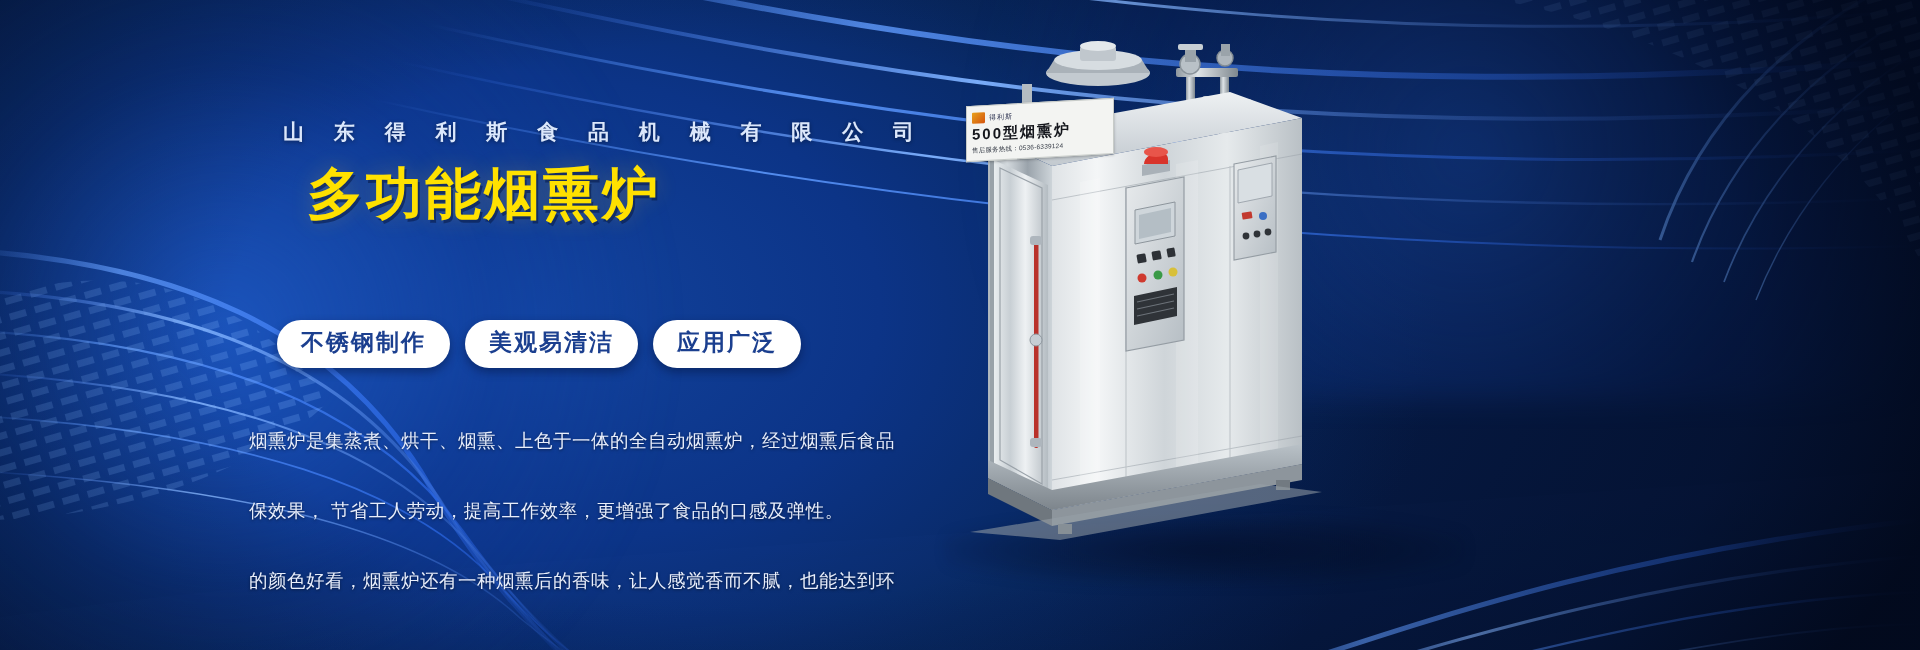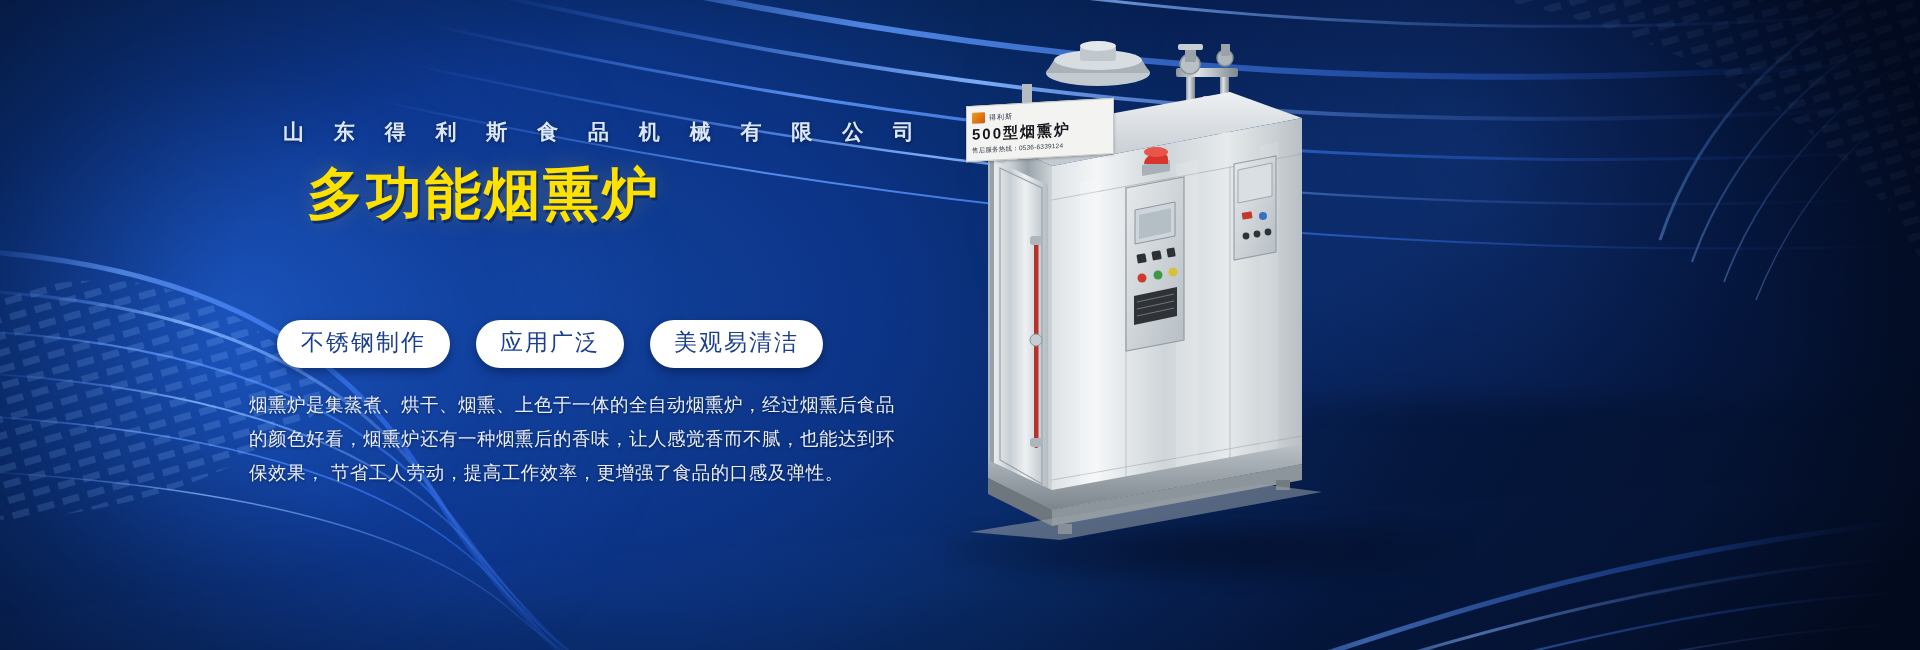--- a/index.html
+++ b/index.html
@@ -70,21 +70,22 @@
     letter-spacing:3px;
     line-height:1.08;
     white-space:nowrap;
     text-shadow:2px 3px 0 rgba(6,24,70,.55), 0 0 22px rgba(255,210,40,.22);
   }
 
   .pills{
     position:absolute;
     left:277px; top:320px;
     display:flex;
-    gap:26px;
+    gap:15px;
+    font-weight:bold;
   }
   .pill{
     background:#ffffff;
     color:#1b3f8f;
     font-size:23px;
     letter-spacing:2px;
     border-radius:24px;
     padding:9px 24px 11px 24px;
     box-shadow:0 4px 10px rgba(2,10,40,.40);
     white-space:nowrap;
@@ -94,21 +95,21 @@
   .paragraph{
     position:absolute;
     left:249px; top:388px;
     width:566px;
     color:#e8eefb;
     font-size:18.5px;
     line-height:1.85;
     letter-spacing:.5px;
     text-shadow:0 1px 3px rgba(0,0,0,.5);
   }
-  .paragraph span{ display:block; white-space:nowrap; }
+  .paragraph span{ display:block; white-space:nowrap;margin-top:36px; }
 
   
   .machine{
     position:absolute;
     left:930px; top:40px;
     width:560px; height:520px;
     z-index:5;
   }
   .machine svg{ display:block; }
 
@@ -385,25 +386,25 @@
   </div>
 
   <div class="content">
 
     <div class="company">山 东 得 利 斯 食 品 机 械 有 限 公 司</div>
 
     <h1 class="headline">多功能烟熏炉</h1>
 
     <div class="pills">
       <div class="pill">不锈钢制作</div>
+      <div class="pill">美观易清洁</div>
       <div class="pill">应用广泛</div>
-      <div class="pill">美观易清洁</div>
     </div>
 
     <div class="paragraph">
       <span>烟熏炉是集蒸煮、烘干、烟熏、上色于一体的全自动烟熏炉，经过烟熏后食品</span>
+      <span>保效果， 节省工人劳动，提高工作效率，更增强了食品的口感及弹性。</span>
       <span>的颜色好看，烟熏炉还有一种烟熏后的香味，让人感觉香而不腻，也能达到环</span>
-      <span>保效果， 节省工人劳动，提高工作效率，更增强了食品的口感及弹性。</span>
     </div>
   </div>
 
   <div class="vignette"></div>
 </div>
 
 </body></html>

